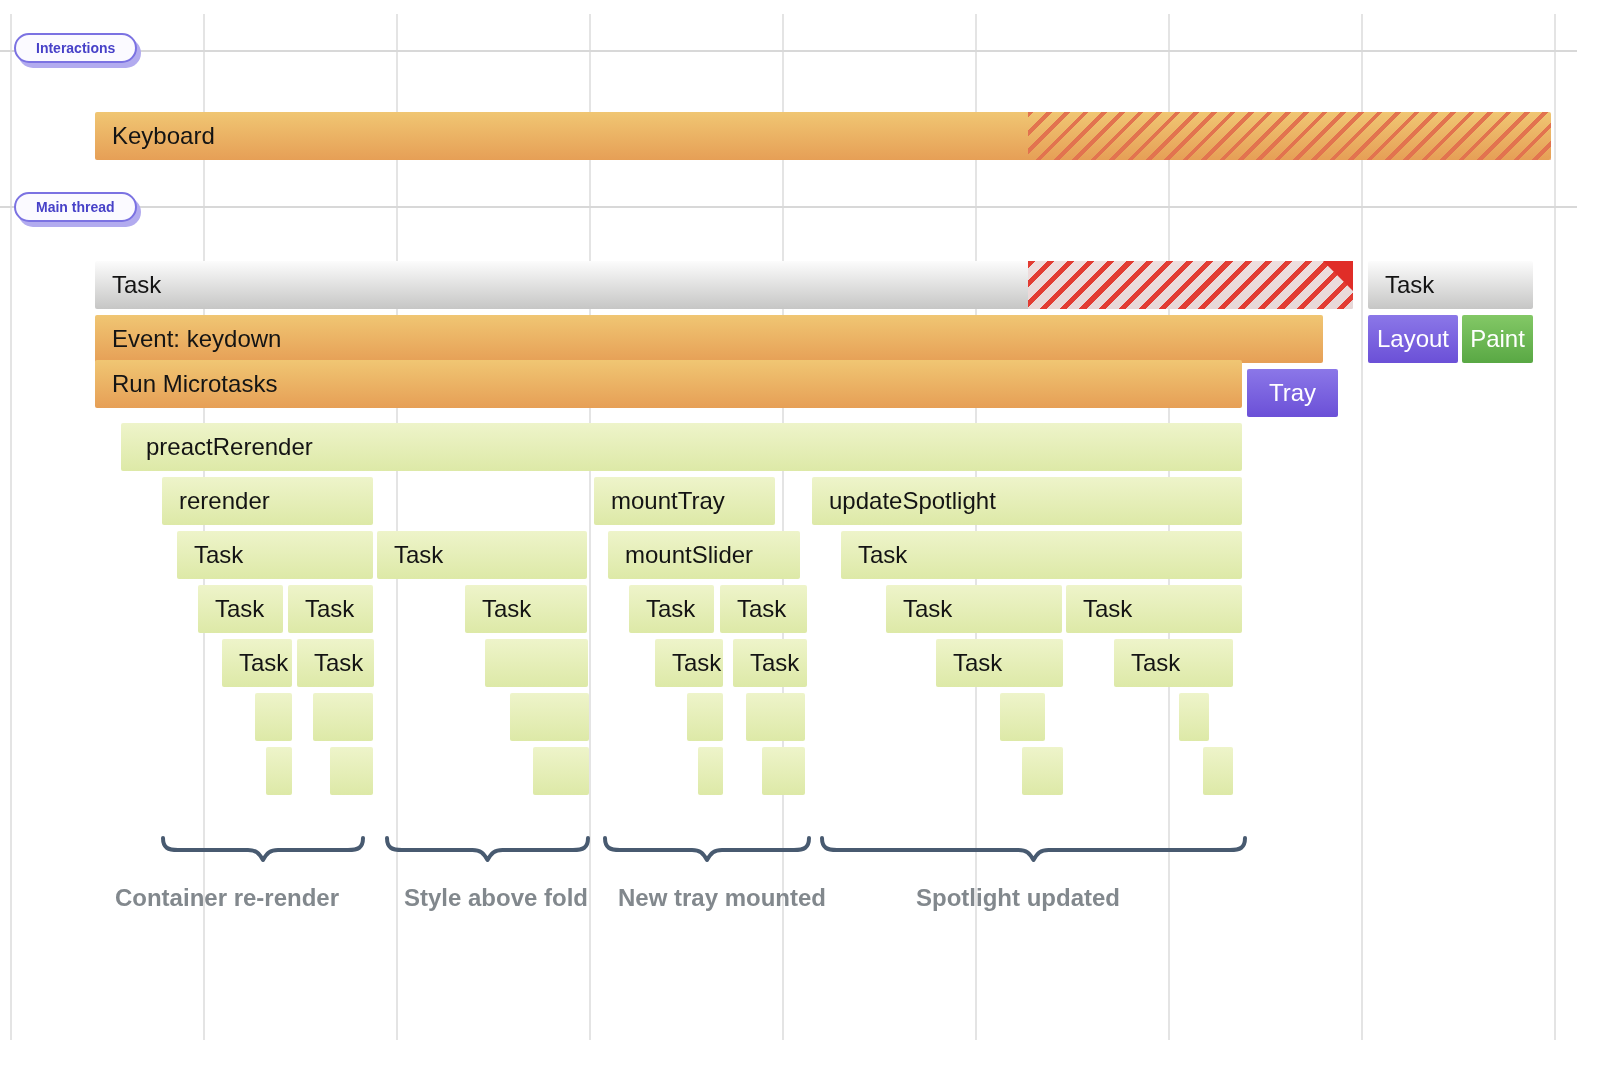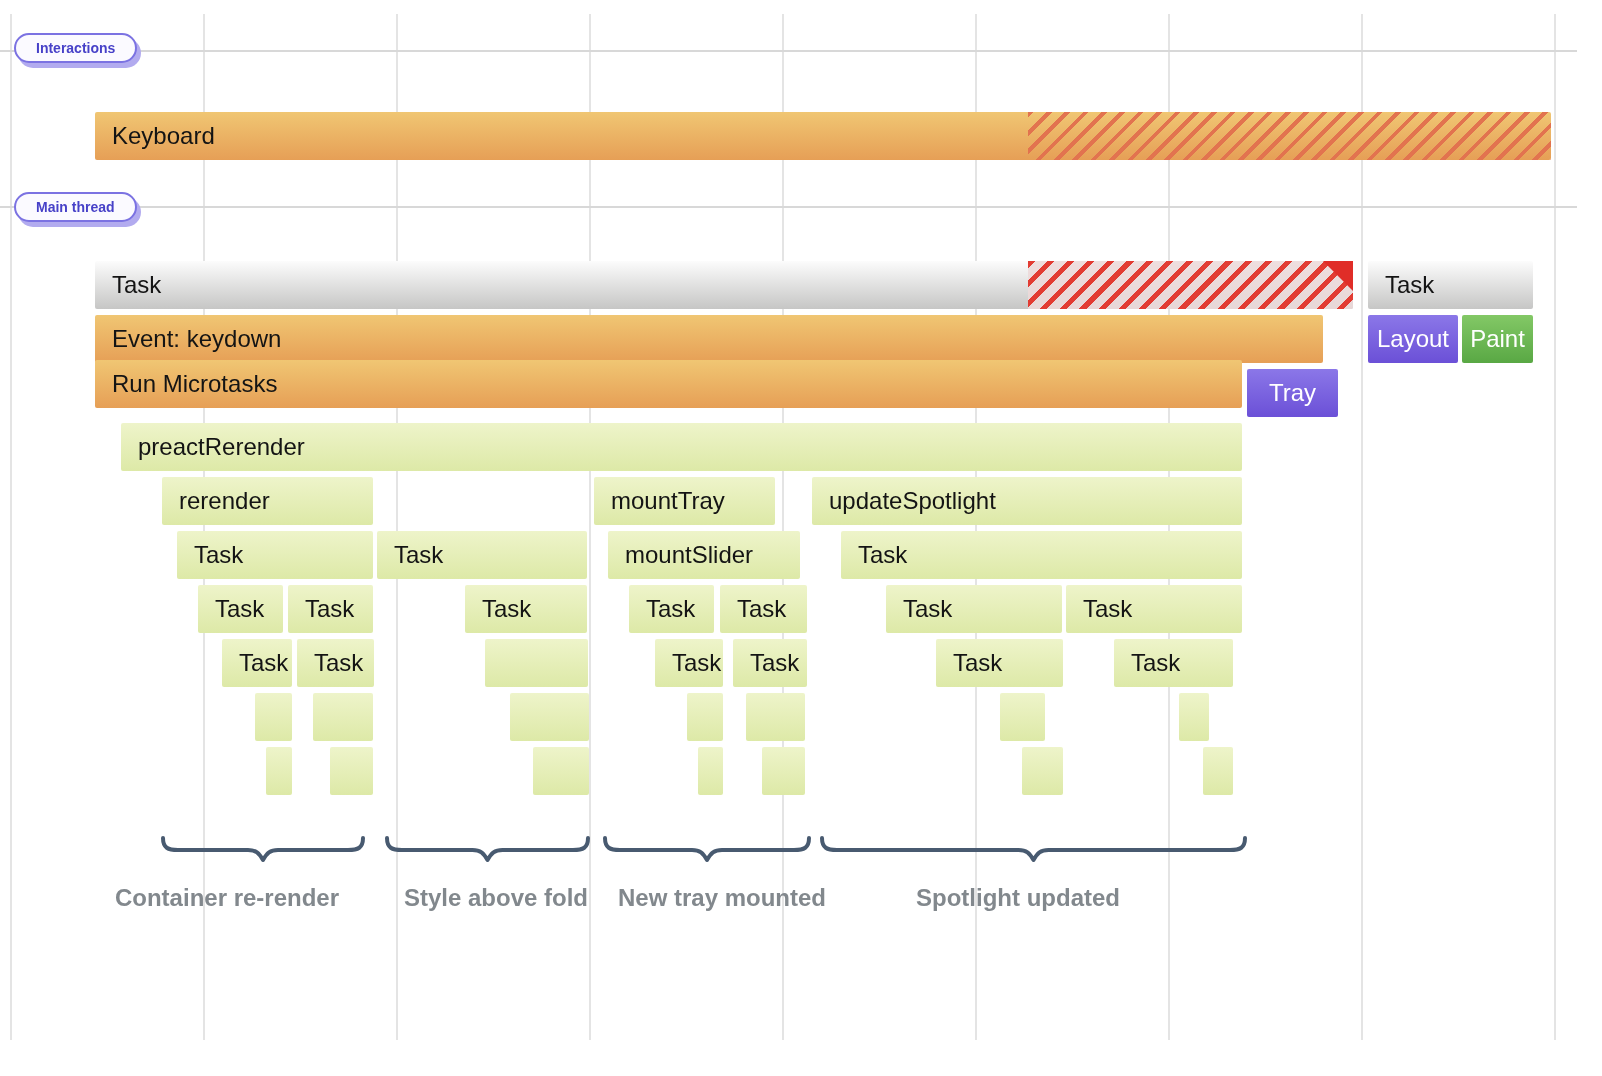--- a/index.html
+++ b/index.html
@@ -77,21 +77,21 @@
     </div>
     <div class="bar gray" style="left: 1368px; top: 261px; width: 165px; height: 48px;">
       <span class="lbl">Task</span>
     </div>
     <div class="bar purple center" style="left: 1368px; top: 315px; width: 90px; height: 48px;">
       <span class="lbl">Layout</span>
     </div>
     <div class="bar green center" style="left: 1462px; top: 315px; width: 71px; height: 48px;">
       <span class="lbl">Paint</span>
     </div>
-    <div class="bar flame" style="left: 121px; top: 423px; width: 1121px; height: 48px;">
+    <div class="bar flame" style="left: 121px; top: 423px; width: 1121px; height: 48px; padding-left: 8px;">
       <span class="lbl">preactRerender</span>
     </div>
     <div class="bar flame" style="left: 162px; top: 477px; width: 211px; height: 48px;">
       <span class="lbl">rerender</span>
     </div>
     <div class="bar flame" style="left: 594px; top: 477px; width: 181px; height: 48px;">
       <span class="lbl">mountTray</span>
     </div>
     <div class="bar flame" style="left: 812px; top: 477px; width: 430px; height: 48px;">
       <span class="lbl">updateSpotlight</span>

